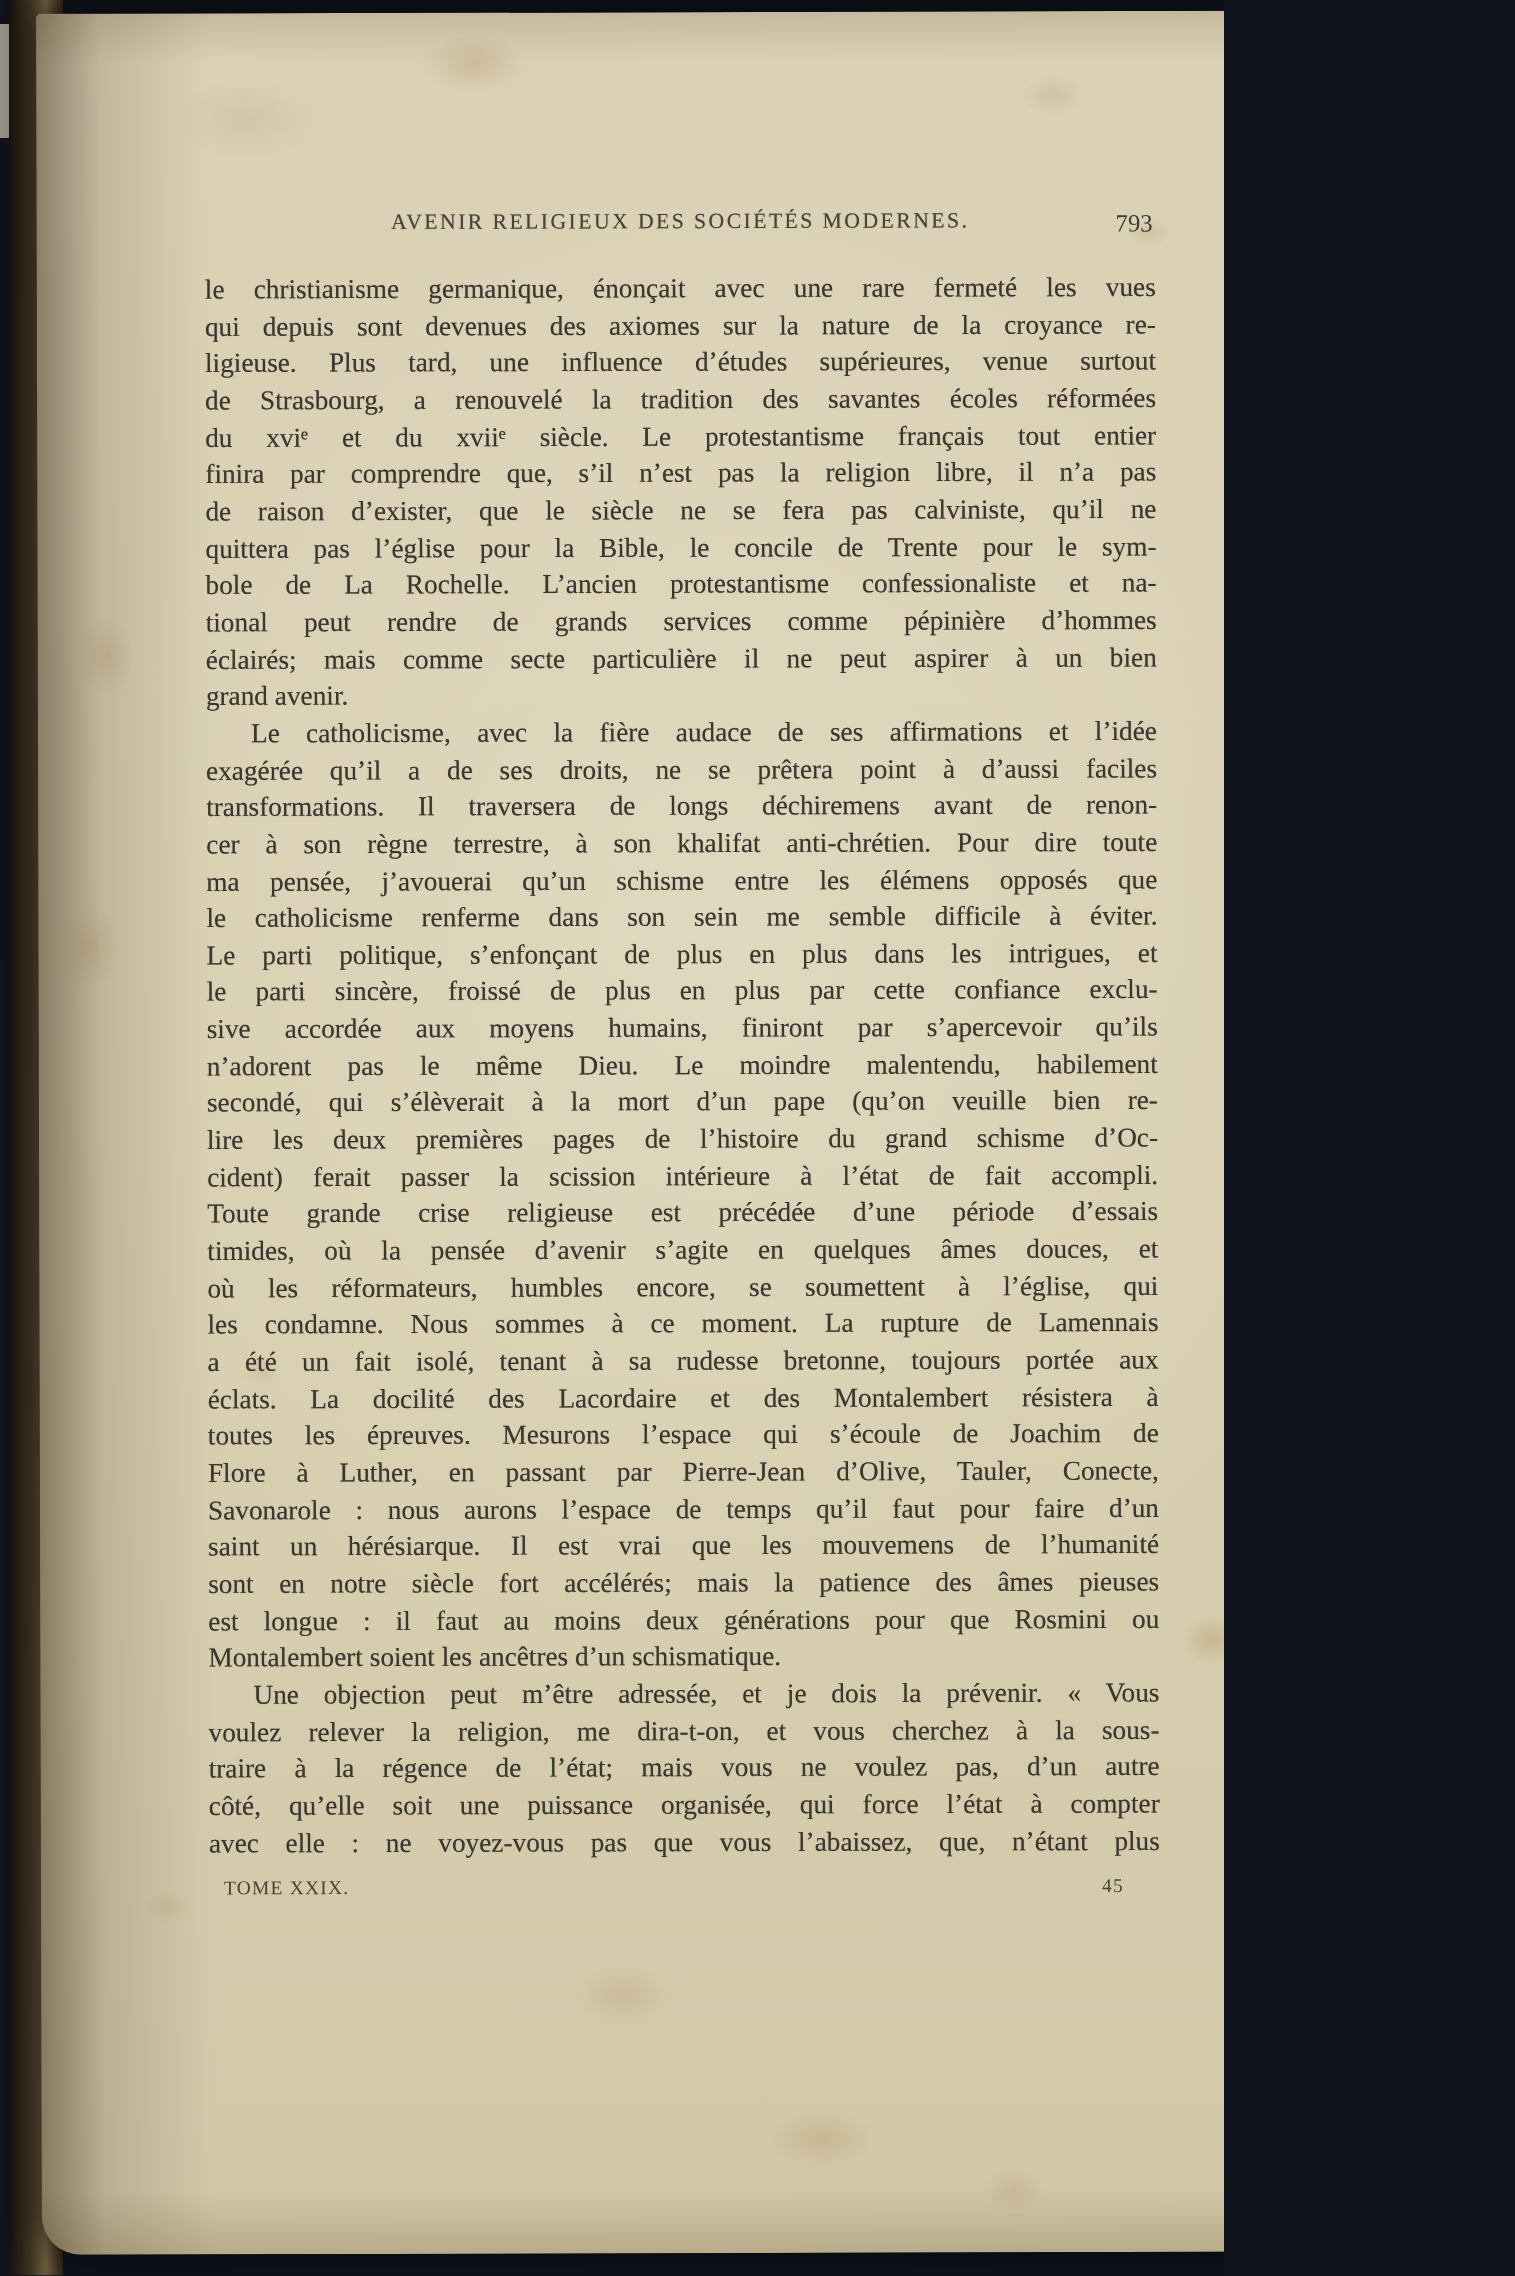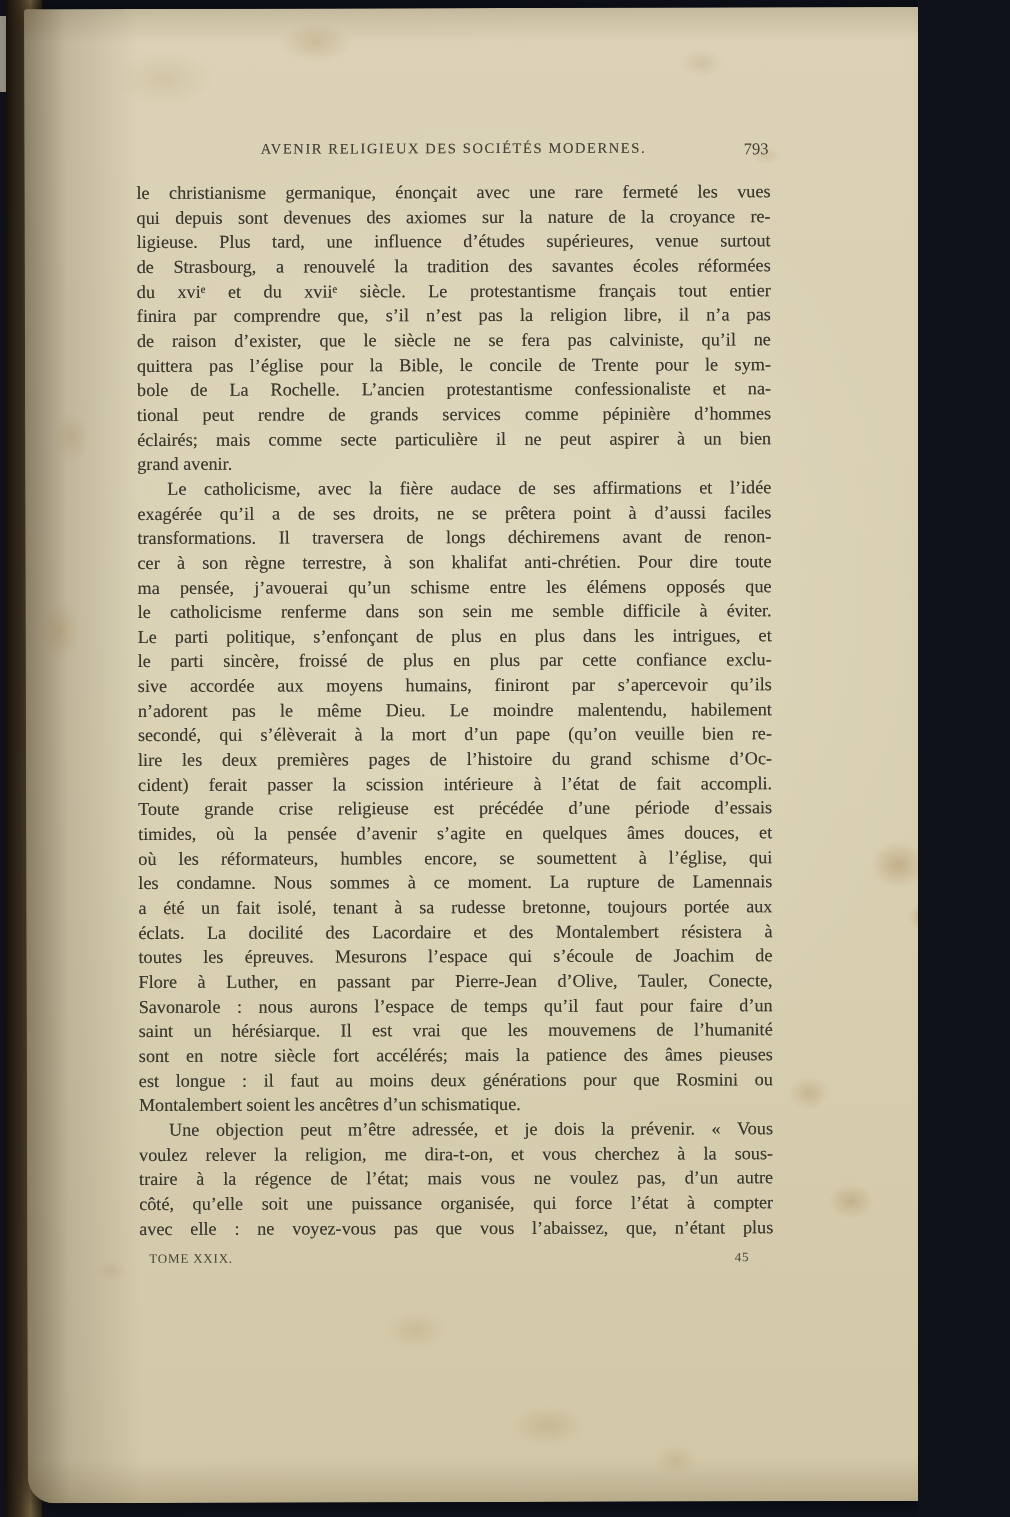--- a/index.html
+++ b/index.html
@@ -2,21 +2,21 @@
 <html style="--backdrop: #0f121b; --paper: #d8cfb1; --ink: #3a372f; --binding: #5f4f36;"><head>
 <meta charset="utf-8">
 <style>
   * { margin:0; padding:0; box-sizing:border-box; }
   html, body { width:1010px; height:1517px; }
   body {
     background: var(--backdrop, #0f121b);
     font-family: "Liberation Serif", serif;
     overflow: hidden;
   }
-  .scan { position:relative; width:918px; height:1517px; overflow:hidden; }
+  .scan { position:relative; width:816px; height:1517px; overflow:hidden; }
 
   
   .binding {
     position:absolute; left:6px; top:0; width:36px; height:100%;
     background: linear-gradient(90deg, #16110b 0%, #3f3320 40%, #6d5c3e 68%, #2c2417 100%);
   }
   .corner-patch {
     position:absolute; left:0; top:16px; width:30px; height:76px;
     background: linear-gradient(90deg, #a49e90, #8e887b);
     border-radius: 0 9px 12px 0; opacity:.9;

